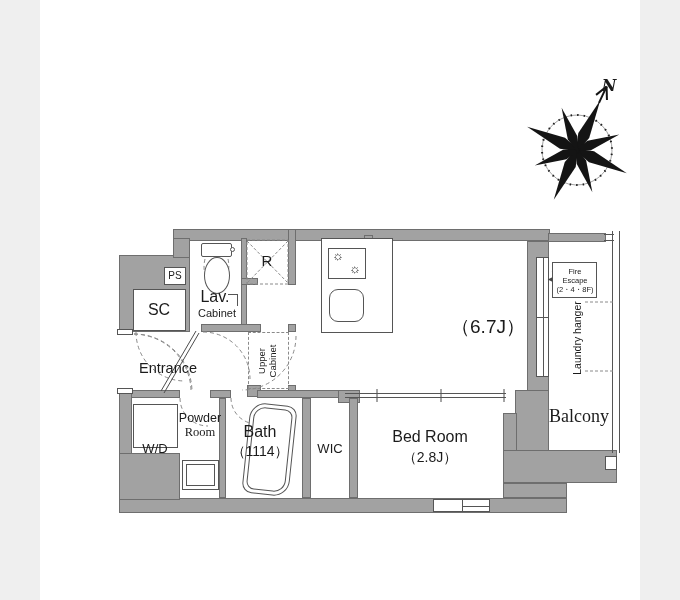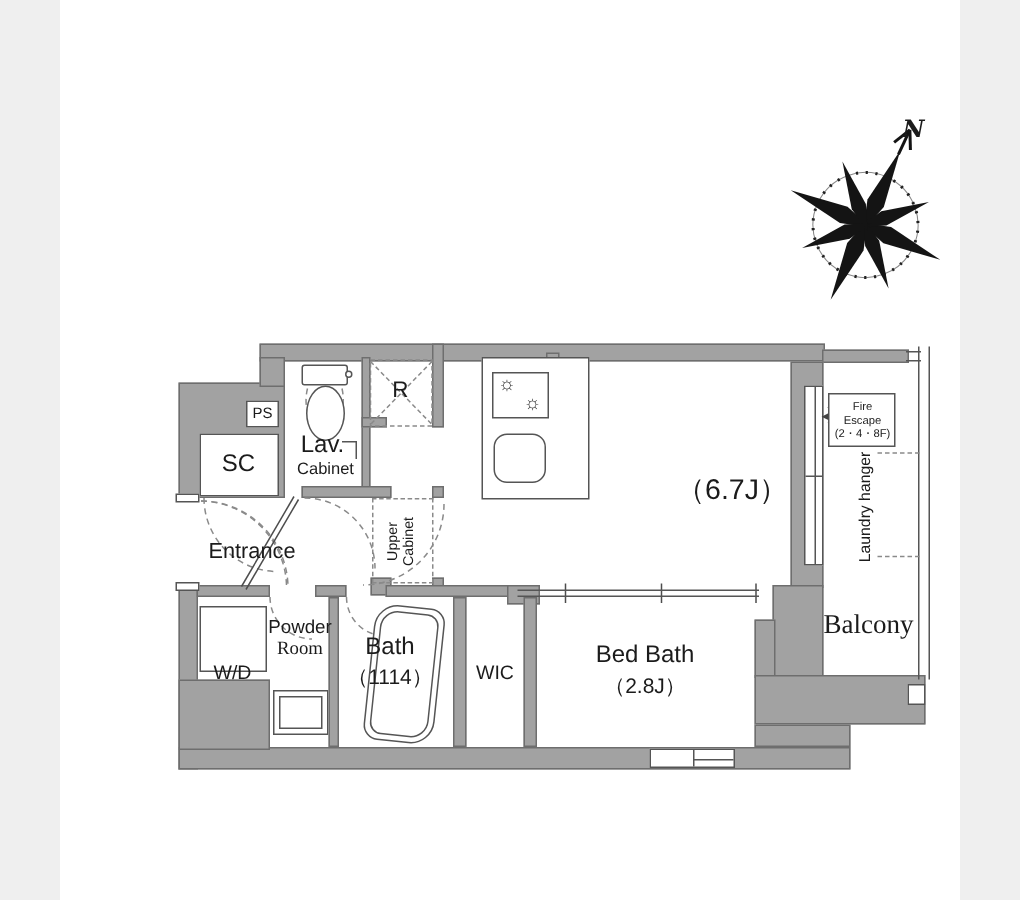--- a/index.html
+++ b/index.html
@@ -153,21 +153,21 @@
   <div class="t" style="left:200px;top:425px;font-size:12.5px;">
     <span style="display:block;">Powder</span>
     <span style="display:block;font-family:Liberation Serif, serif;">Room</span>
   </div>
 
   <div class="t" style="left:260px;top:432px;font-size:16px;">Bath</div>
   <div class="t" style="left:260px;top:452px;font-size:14px;">（1114）</div>
 
   <div class="t" style="left:330px;top:449px;font-size:13px;">WIC</div>
 
-  <div class="t" style="left:430px;top:437px;font-size:16px;">Bed Bath</div>
+  <div class="t" style="left:430px;top:437px;font-size:16px;">Bed Room</div>
   <div class="t" style="left:430px;top:458px;font-size:14px;">（2.8J）</div>
 
   <div class="t" style="left:579px;top:416px;font-size:18px;font-family:Liberation Serif, serif;">Balcony</div>
   <div class="t rot" style="left:578px;top:338px;font-size:10.5px;">Laundry hanger</div>
 
   <div class="t" style="left:575px;top:280px;font-size:7.5px;line-height:1.2;">
     <span style="display:block;">Fire</span>
     <span style="display:block;">Escape</span>
     <span style="display:block;">(2・4・8F)</span>
   </div>

